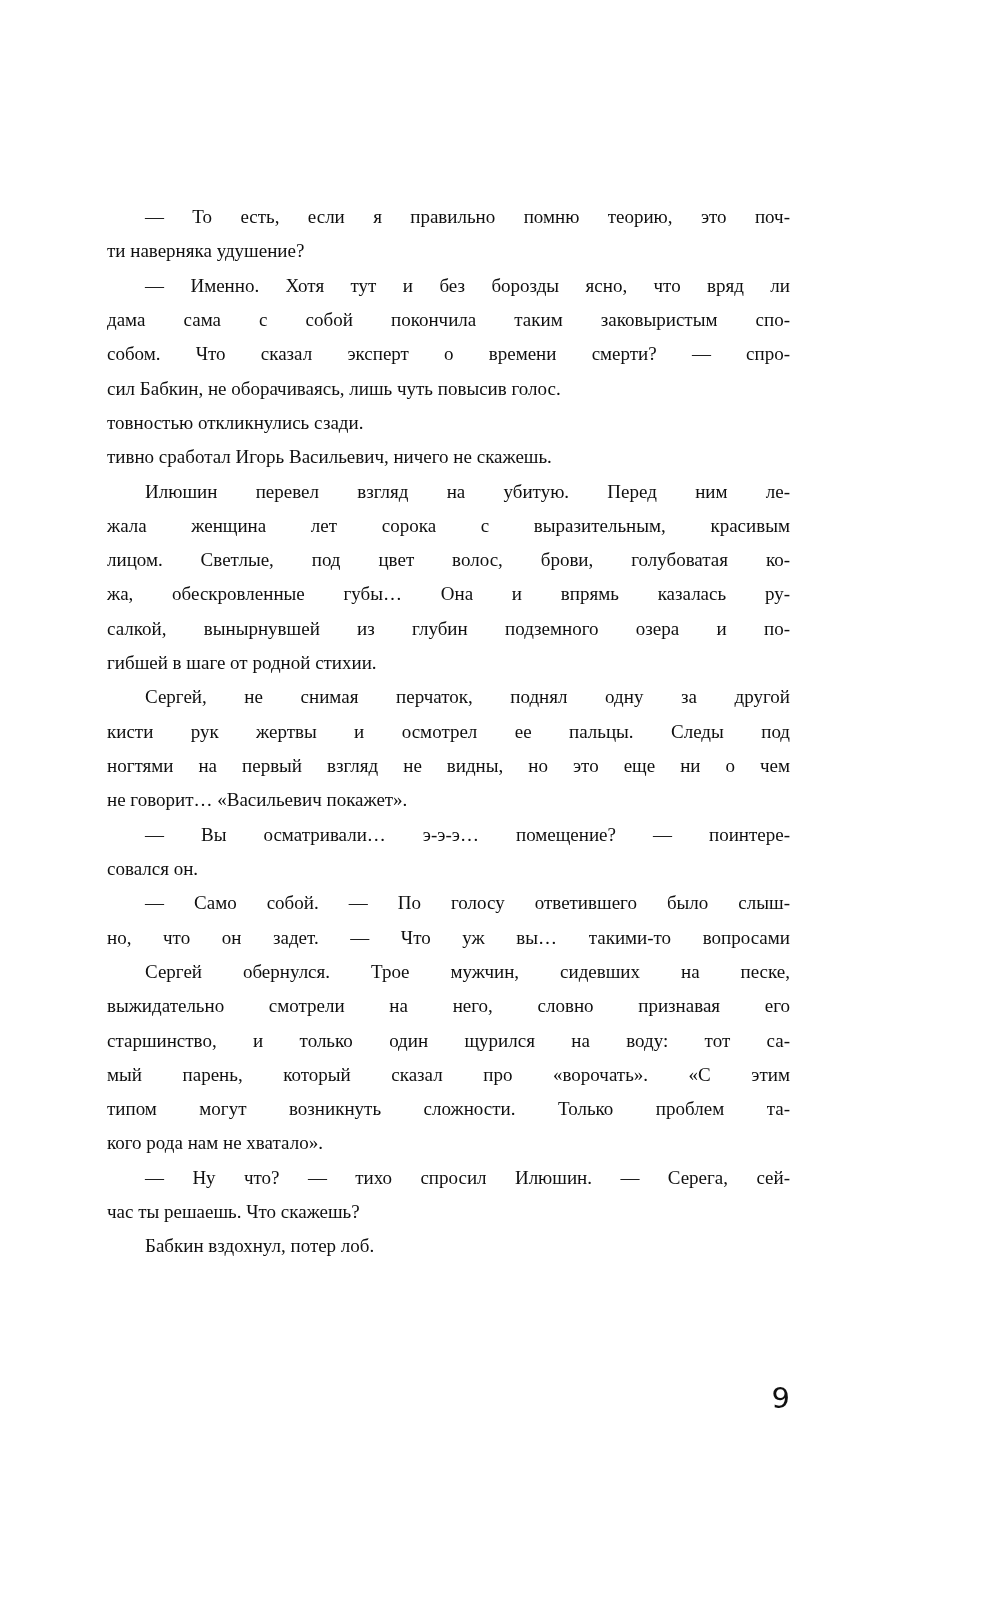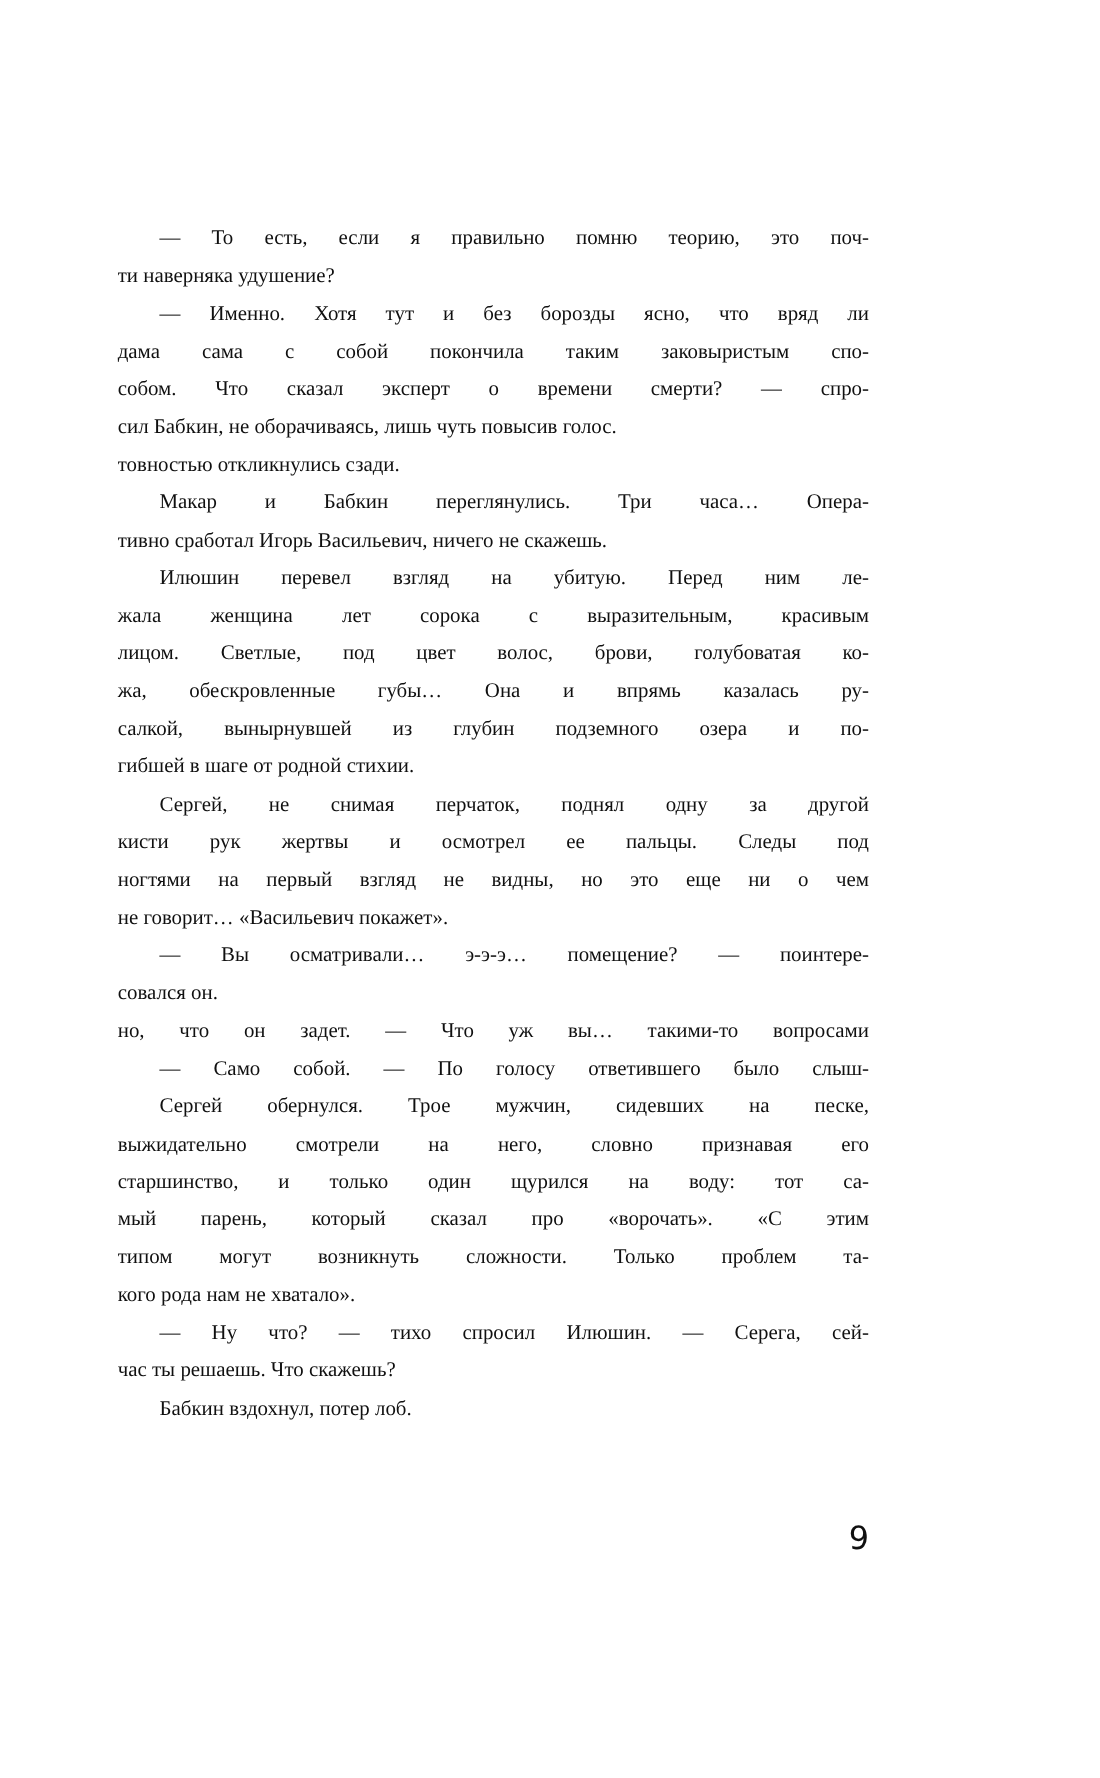--- a/index.html
+++ b/index.html
@@ -51,36 +51,35 @@
 
 <div class="page">
   <div class="text-block">
       <div class="line indent">— То есть, если я правильно помню теорию, это поч-</div>
       <div class="line last">ти наверняка удушение?</div>
       <div class="line indent">— Именно. Хотя тут и без борозды ясно, что вряд ли</div>
       <div class="line">дама сама с собой покончила таким заковыристым спо-</div>
       <div class="line">собом. Что сказал эксперт о времени смерти? — спро-</div>
       <div class="line last">сил Бабкин, не оборачиваясь, лишь чуть повысив голос.</div>
       <div class="line last">товностью откликнулись сзади.</div>
-      <div class="line indent">Макар и Бабкин переглянулись. Три часа… Опера-</div>
       <div class="line last">тивно сработал Игорь Васильевич, ничего не скажешь.</div>
       <div class="line indent">Илюшин перевел взгляд на убитую. Перед ним ле-</div>
       <div class="line">жала женщина лет сорока с выразительным, красивым</div>
       <div class="line">лицом. Светлые, под цвет волос, брови, голубоватая ко-</div>
       <div class="line">жа, обескровленные губы… Она и впрямь казалась ру-</div>
       <div class="line">салкой, вынырнувшей из глубин подземного озера и по-</div>
       <div class="line last">гибшей в шаге от родной стихии.</div>
       <div class="line indent">Сергей, не снимая перчаток, поднял одну за другой</div>
       <div class="line">кисти рук жертвы и осмотрел ее пальцы. Следы под</div>
       <div class="line">ногтями на первый взгляд не видны, но это еще ни о чем</div>
       <div class="line last">не говорит… «Васильевич покажет».</div>
       <div class="line indent">— Вы осматривали… э-э-э… помещение? — поинтере-</div>
       <div class="line last">совался он.</div>
+      <div class="line indent">— Само собой. — По голосу ответившего было слыш-</div>
       <div class="line">но, что он задет. — Что уж вы… такими-то вопросами</div>
-      <div class="line indent">— Само собой. — По голосу ответившего было слыш-</div>
       <div class="line indent">Сергей обернулся. Трое мужчин, сидевших на песке,</div>
       <div class="line">выжидательно смотрели на него, словно признавая его</div>
       <div class="line">старшинство, и только один щурился на воду: тот са-</div>
       <div class="line">мый парень, который сказал про «ворочать». «С этим</div>
       <div class="line">типом могут возникнуть сложности. Только проблем та-</div>
       <div class="line last">кого рода нам не хватало».</div>
       <div class="line indent">— Ну что? — тихо спросил Илюшин. — Серега, сей-</div>
       <div class="line last">час ты решаешь. Что скажешь?</div>
       <div class="line indent last">Бабкин вздохнул, потер лоб.</div>
     </div>

